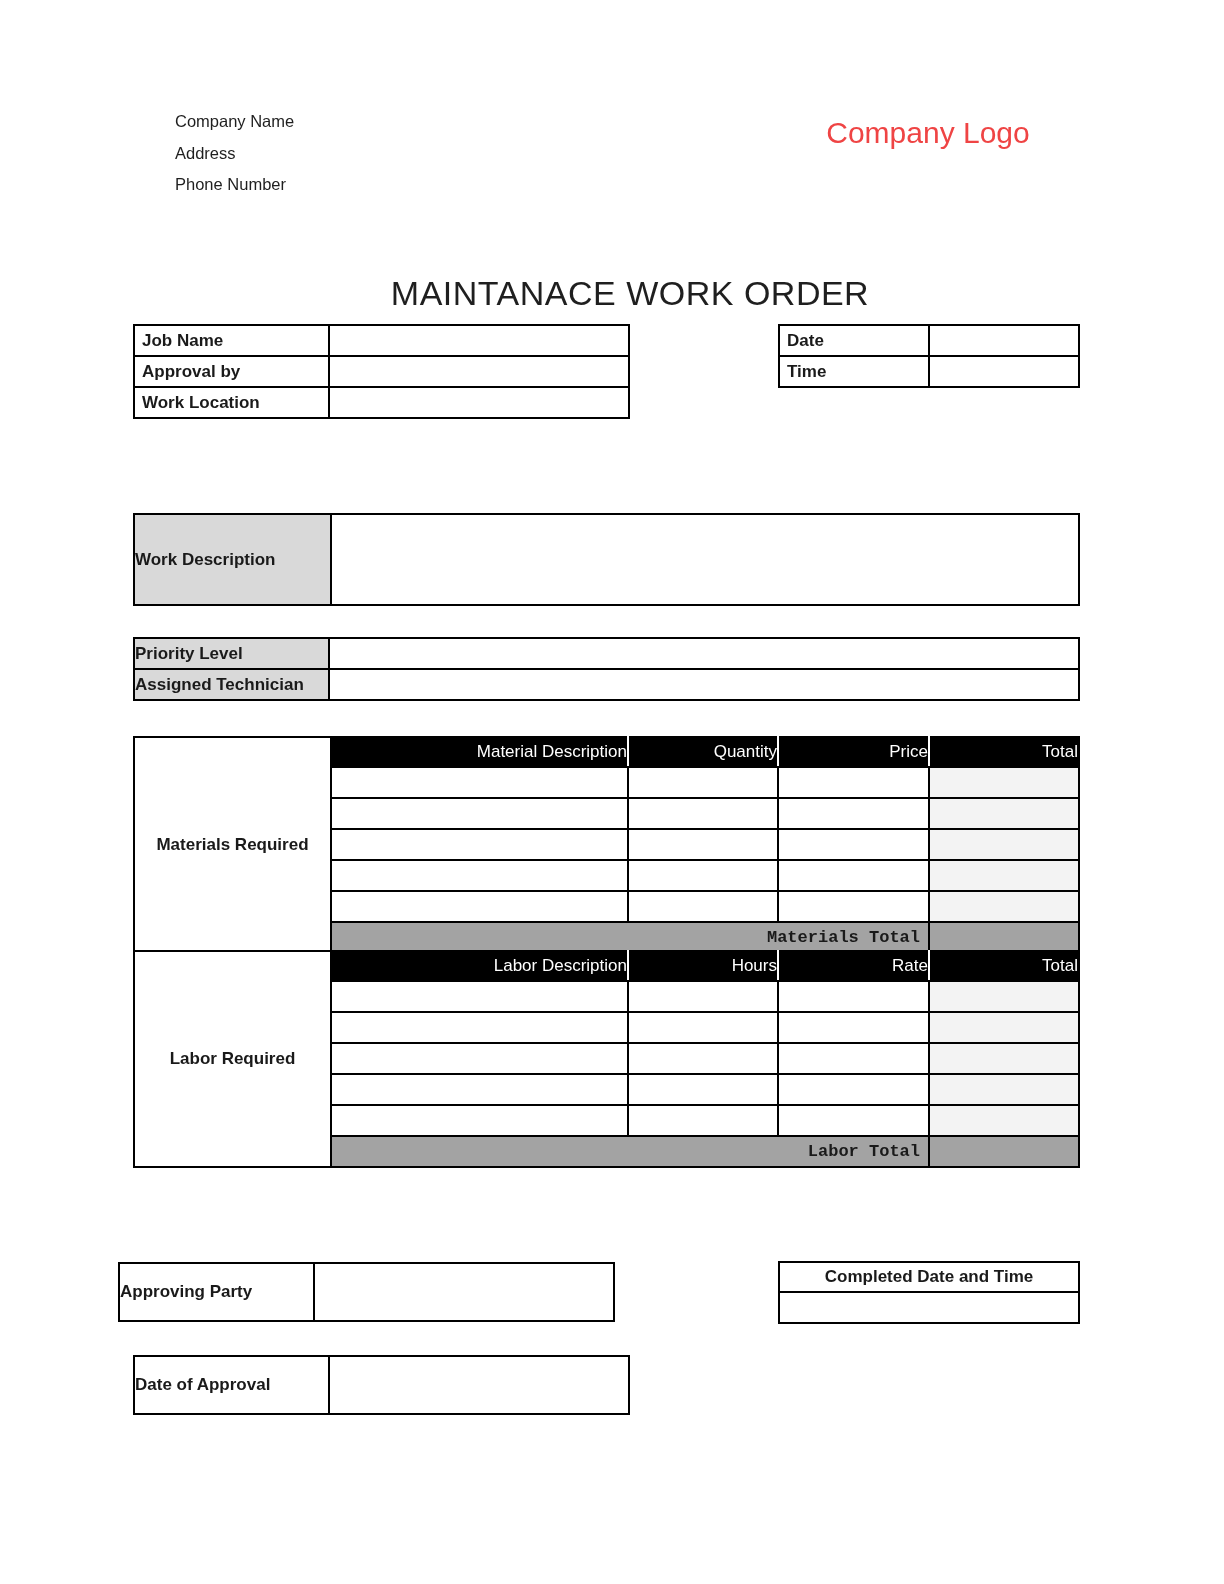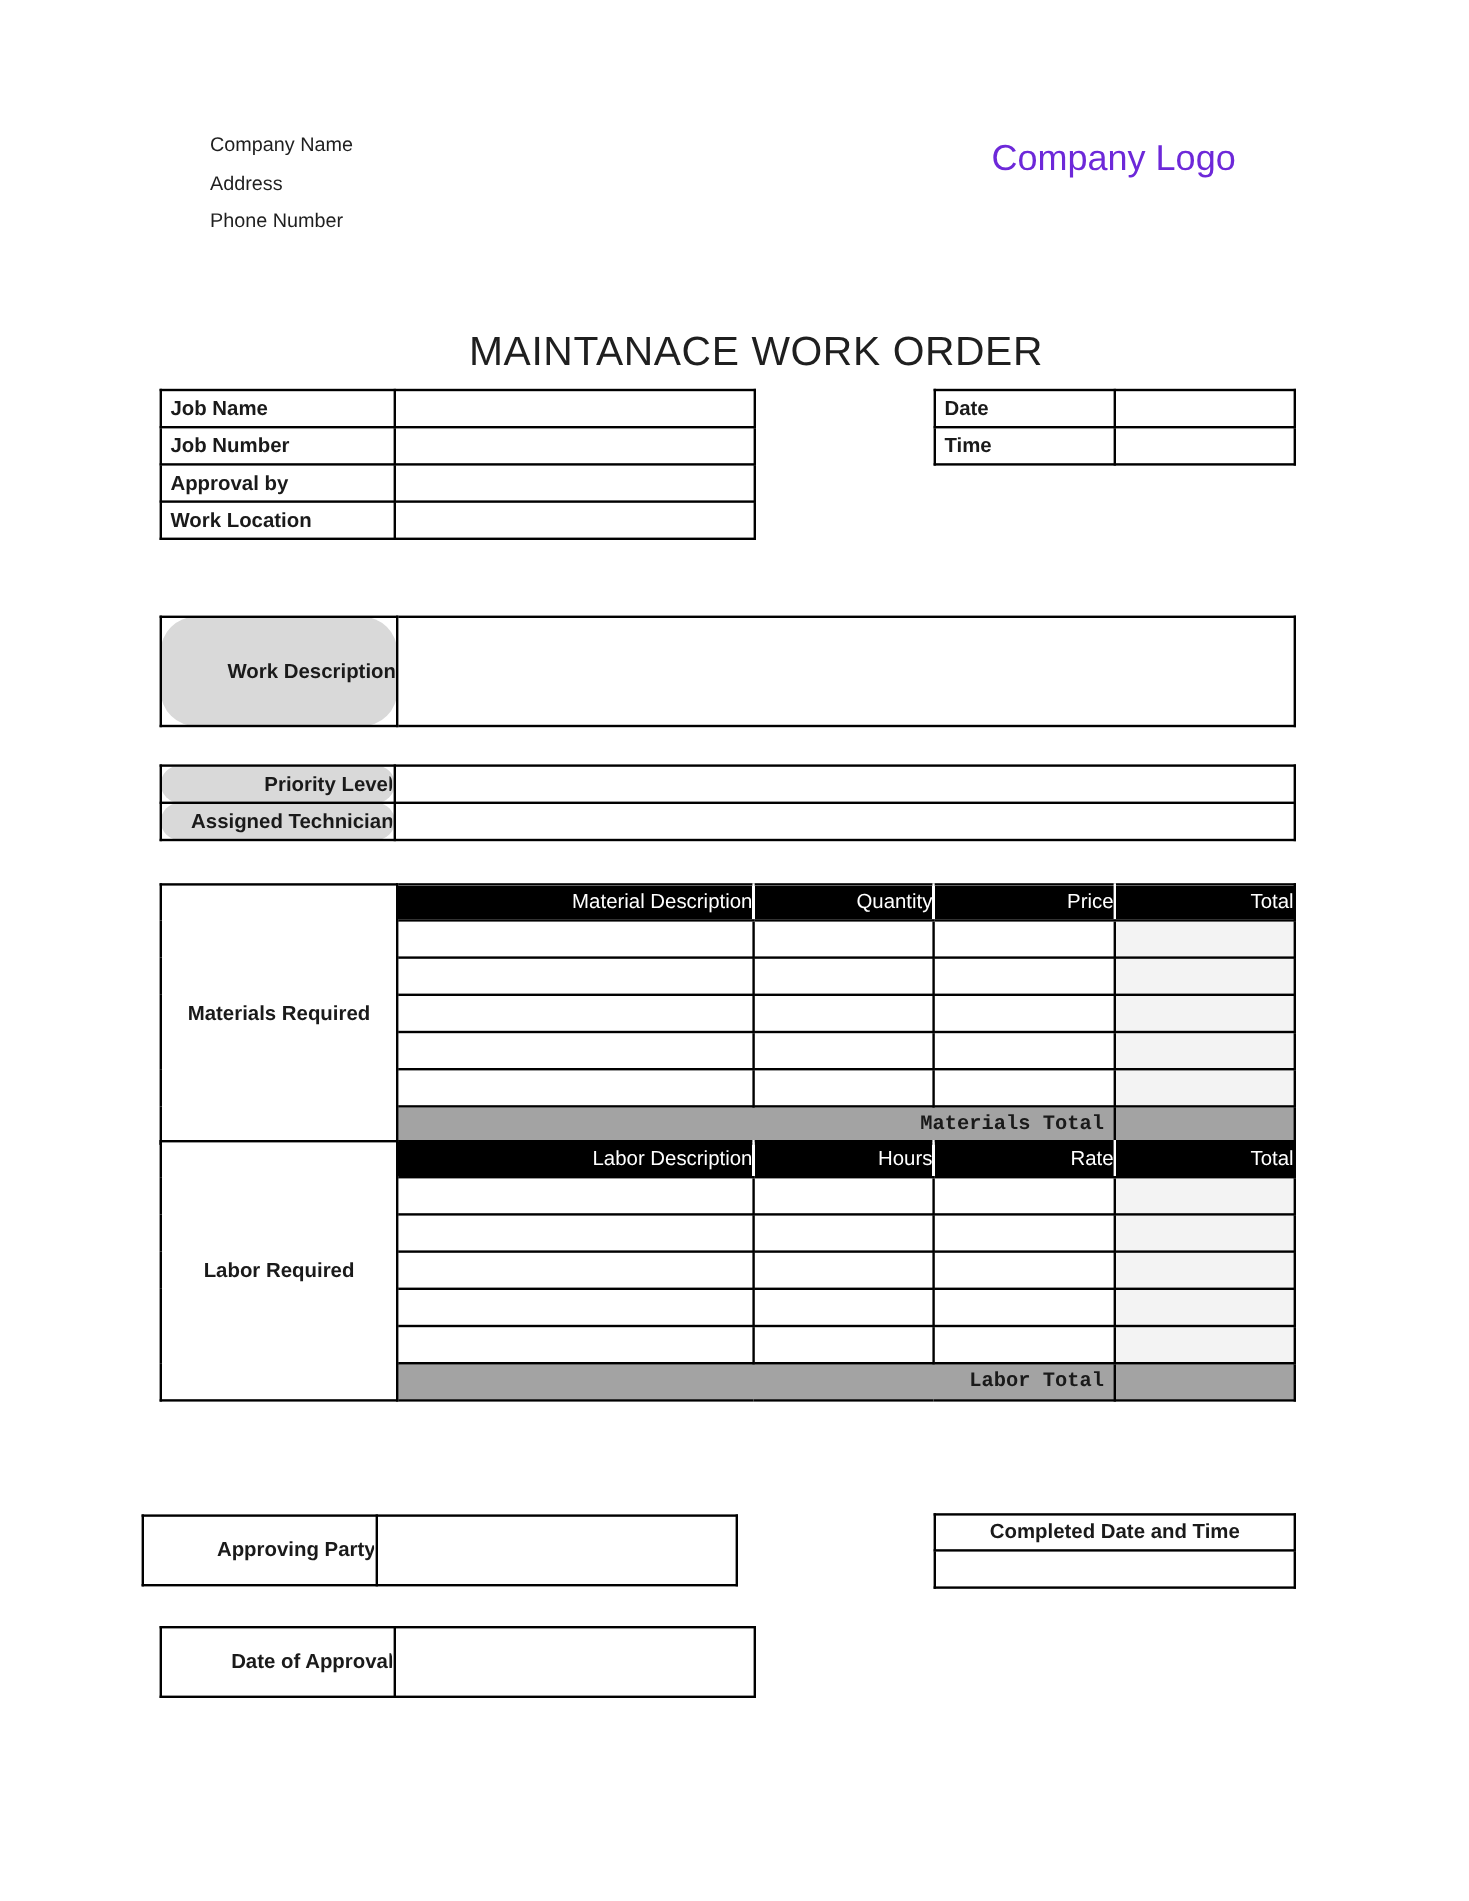--- a/index.html
+++ b/index.html
@@ -26,40 +26,40 @@
     margin-left: 36px;
   }
   .logo-text {
     position: absolute;
     left: 778px;
     top: 116px;
     width: 300px;
     text-align: center;
     font-size: 30px;
     font-weight: 400;
-    color: #6d28d9;
+    color: #ef4444;
   }
   .doc-title {
     position: absolute;
     left: 0;
     top: 274px;
     width: 1260px;
     text-align: center;
     font-size: 34px;
     font-weight: 400;
     letter-spacing: 0.5px;
     color: #1f1f1f;
   }
 
   
   table { border-collapse: collapse; table-layout: fixed; }
   td, th { border: 2px solid #000; font-size: 17px; overflow: hidden; }
   .lbl { font-weight: 700; }
   .lbl-left { text-align: left; padding-left: 7px; }
-  .lbl-center { text-align: right; border-radius: 29px; }
+  .lbl-center { text-align: left; }
   .gray { background: #d9d9d9; }
 
   
   .job-table { position: absolute; left: 133px; top: 324px; width: 495px; }
   .job-table tr { height: 31px; }
   .dt-table { position: absolute; left: 778px; top: 324px; width: 300px; }
   .dt-table tr { height: 31px; }
 
   
   .wd-table { position: absolute; left: 133px; top: 513px; width: 945px; }
@@ -132,24 +132,20 @@
     <colgroup>
         <col style="width:195px">
         <col style="width:300px">
       </colgroup>
     <tbody>
         <tr>
       <td class="lbl lbl-left">Job Name</td>
       <td></td>
     </tr>
     <tr>
-      <td class="lbl lbl-left">Job Number</td>
-      <td></td>
-    </tr>
-    <tr>
       <td class="lbl lbl-left">Approval by</td>
       <td></td>
     </tr>
     <tr>
       <td class="lbl lbl-left">Work Location</td>
       <td></td>
     </tr>
   </tbody>
     </table>
 

